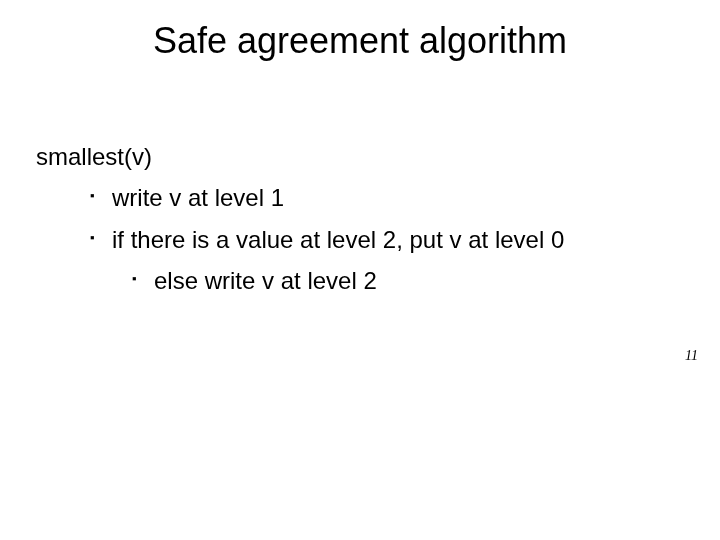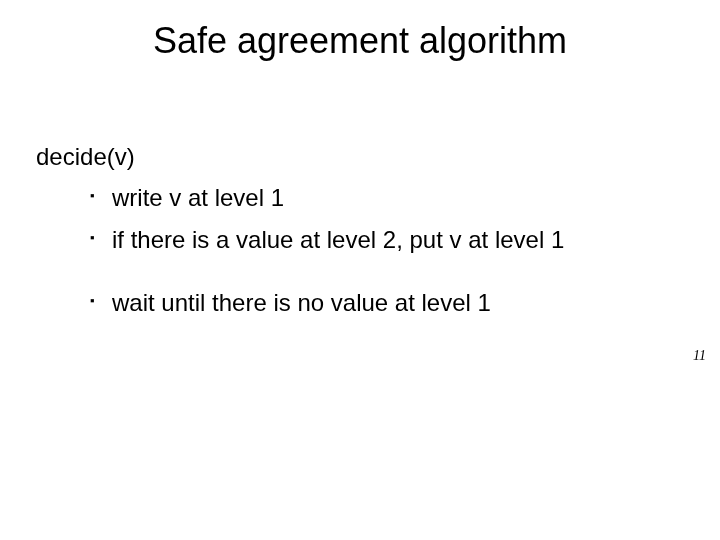--- a/index.html
+++ b/index.html
@@ -63,43 +63,43 @@
   .b2::before {
     content: "\25AA";
     position: absolute;
     left: 96px;
     top: 6px;
     font-size: 13px;
     line-height: 1;
   }
   .pagenum {
     position: absolute;
-    right: 14px;
+    right: 22px;
     bottom: 20px;
     font-size: 14px;
     font-style: italic;
     font-family: "Times New Roman", Times, serif;
   }
 </style>
 </head>
 <body>
 
 <div class="slide">
 
   <div class="title">Safe agreement algorithm</div>
 
   <div class="body">
 
     <div class="block">
-      <p class="fnhead">decide(v)</p>
+      <p class="fnhead">smallest(v)</p>
       <p class="b1">write v at level 1</p>
-      <p class="b1">if there is a value at level 2, put v at level 1</p>
+      <p class="b1">if there is a value at level 2, put v at level 0</p>
+      <p class="b2">else write v at level 2</p>
     </div>
 
     <div class="block">
-      <p class="b1">wait until there is no value at level 1</p>
     </div>
 
   </div>
 
   <div class="pagenum">11</div>
 
 </div>
 
 </body></html>

